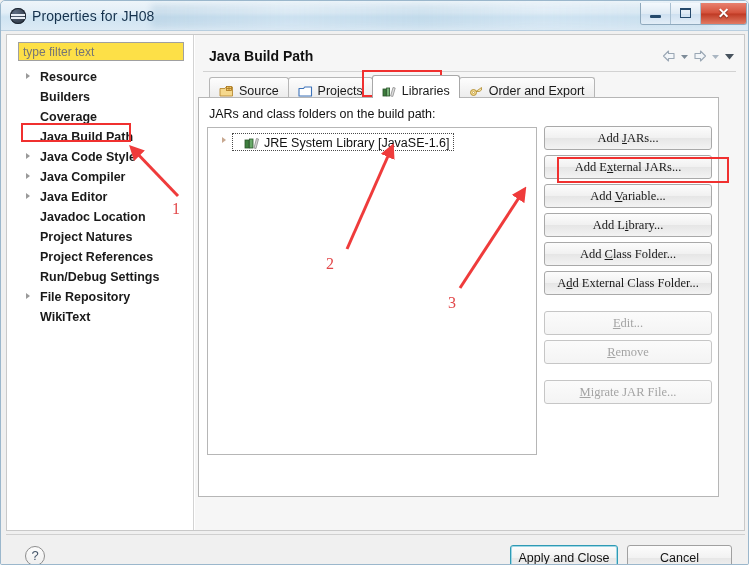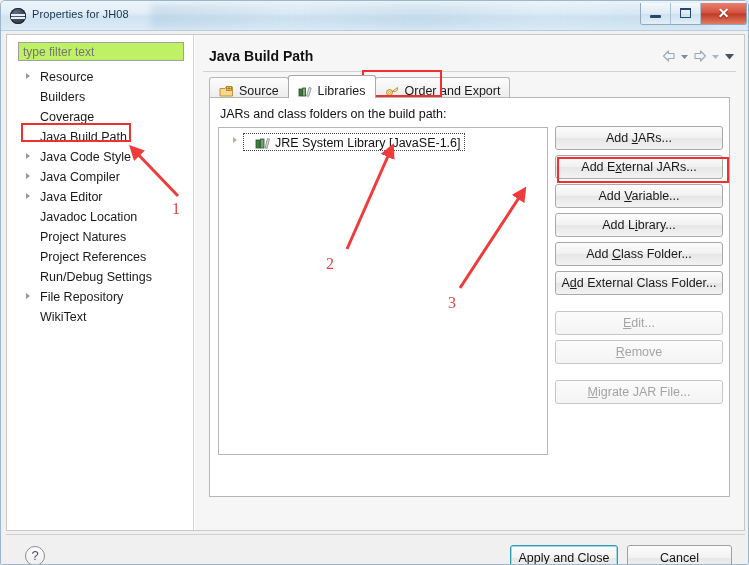--- a/index.html
+++ b/index.html
@@ -65,21 +65,21 @@
     content: "";
     position: absolute;
     left: 1px; top: 6px;
     width: 14px; height: 1.5px;
     background: #e8eef5;
     box-shadow: 0 3px 0 0 #e8eef5;
   }
   .win-title {
     position: absolute;
     left: 31px; top: 7px;
-    font-size: 11px;
+    font-size: 14px;
     color: #16324d;
     letter-spacing: .1px;
     white-space: nowrap;
   }
   .win-buttons {
     position: absolute;
     right: 3px; top: 2px;
     display: flex;
     align-items: stretch;
     height: 21px;
@@ -150,31 +150,32 @@
     background: #fff;
     box-sizing: border-box;
     border-right: 1px solid #d3d3d3;
   }
   .filter-box {
     position: absolute;
     left: 11px; top: 7px;
     width: 166px; height: 19px;
     box-sizing: border-box;
     border: 1px solid #a0a0a0;
-    background: #bef264;
+    background: #fde047;
     font-family: "Liberation Sans", sans-serif;
     font-size: 12px;
     color: #7b7b7b;
     padding: 0 4px;
     outline: none;
   }
   .tree {
     position: absolute;
     left: 0; top: 32px;
     width: 187px;
+    font-weight: bold;
   }
   .tree-item {
     position: relative;
     height: 20px;
     line-height: 20px;
     font-size: 12.5px;
     color: #1a1a1a;
     padding-left: 33px;
     white-space: nowrap;
     cursor: default;
@@ -245,21 +246,21 @@
     white-space: nowrap;
   }
   .tab.active {
     height: 23px;
     background: #ffffff;
     z-index: 3;
     border-color: #a8a8a8;
   }
   .tabs-panel {
     position: absolute;
-    left: 14px; top: 62px;
+    left: 3px; top: 62px;
     width: 521px; height: 400px;
     box-sizing: border-box;
     background: #ffffff;
     border: 1px solid #b6b6b6;
   }
   .panel-label {
     position: absolute;
     left: 10px; top: 9px;
     font-size: 12.5px;
     color: #111;
@@ -301,21 +302,21 @@
   .btn-col {
     position: absolute;
     left: 345px; top: 28px;
     width: 168px;
   }
   .btn {
     width: 168px;
     height: 24px;
     margin-bottom: 5px;
     box-sizing: border-box;
-    font-family: Liberation Sans, sans-serif;
+    font-family: Liberation Serif, serif;
     font-size: 12.5px;
     color: #1a1a1a;
     border: 1px solid #a9a9a9;
     border-radius: 3px;
     background: linear-gradient(to bottom, #fcfcfc 0%, #f1f1f1 48%, #e6e6e6 52%, #f3f3f3 100%);
     text-align: center;
     line-height: 22px;
     cursor: default;
     white-space: nowrap;
   }
@@ -474,20 +475,28 @@
               <div class="tab">
                 <span style="display: inline-flex;">
                   <svg width="15" height="13" viewBox="0 0 15 13">
                     <path d="M1 3.5 L6 3.5 L7 2 L13.5 2 L13.5 11 L1 11 Z" fill="#f5d88c" stroke="#b98b34" stroke-width=".9" stroke-linejoin="round"></path>
                     <rect x="7.5" y="1.5" width="5" height="4" fill="#efc96a" stroke="#a8761f" stroke-width=".8"></rect>
                     <path d="M10 1.5 L10 5.5 M7.5 3.5 L12.5 3.5" stroke="#a8761f" stroke-width=".8"></path>
                   </svg>
                 </span>
                 <span>Source</span>
               </div>
+              <div class="tab">
+                <span style="display: inline-flex;">
+                  <svg width="15" height="13" viewBox="0 0 15 13">
+                    <path d="M1 3.5 L5.5 3.5 L6.7 2 L13.5 2 L13.5 11 L1 11 Z" fill="#ffffff" stroke="#3c72b9" stroke-width="1.1" stroke-linejoin="round"></path>
+                  </svg>
+                </span>
+                <span>Projects</span>
+              </div>
               <div class="tab active">
                 <span style="display: inline-flex;">
                   <svg width="15" height="13" viewBox="0 0 15 13">
                     <rect x="1" y="4" width="3.2" height="7" fill="#3e7d3e" stroke="#275127" stroke-width=".8"></rect>
                     <rect x="4.6" y="3" width="3" height="8" fill="#76b276" stroke="#275127" stroke-width=".8"></rect>
                     <path d="M8.6 11 L11 2.5 L13.2 3 L10.8 11.4 Z" fill="#e0e0e0" stroke="#8d8d8d" stroke-width=".8"></path>
                   </svg>
                 </span>
                 <span>Libraries</span>
               </div>

